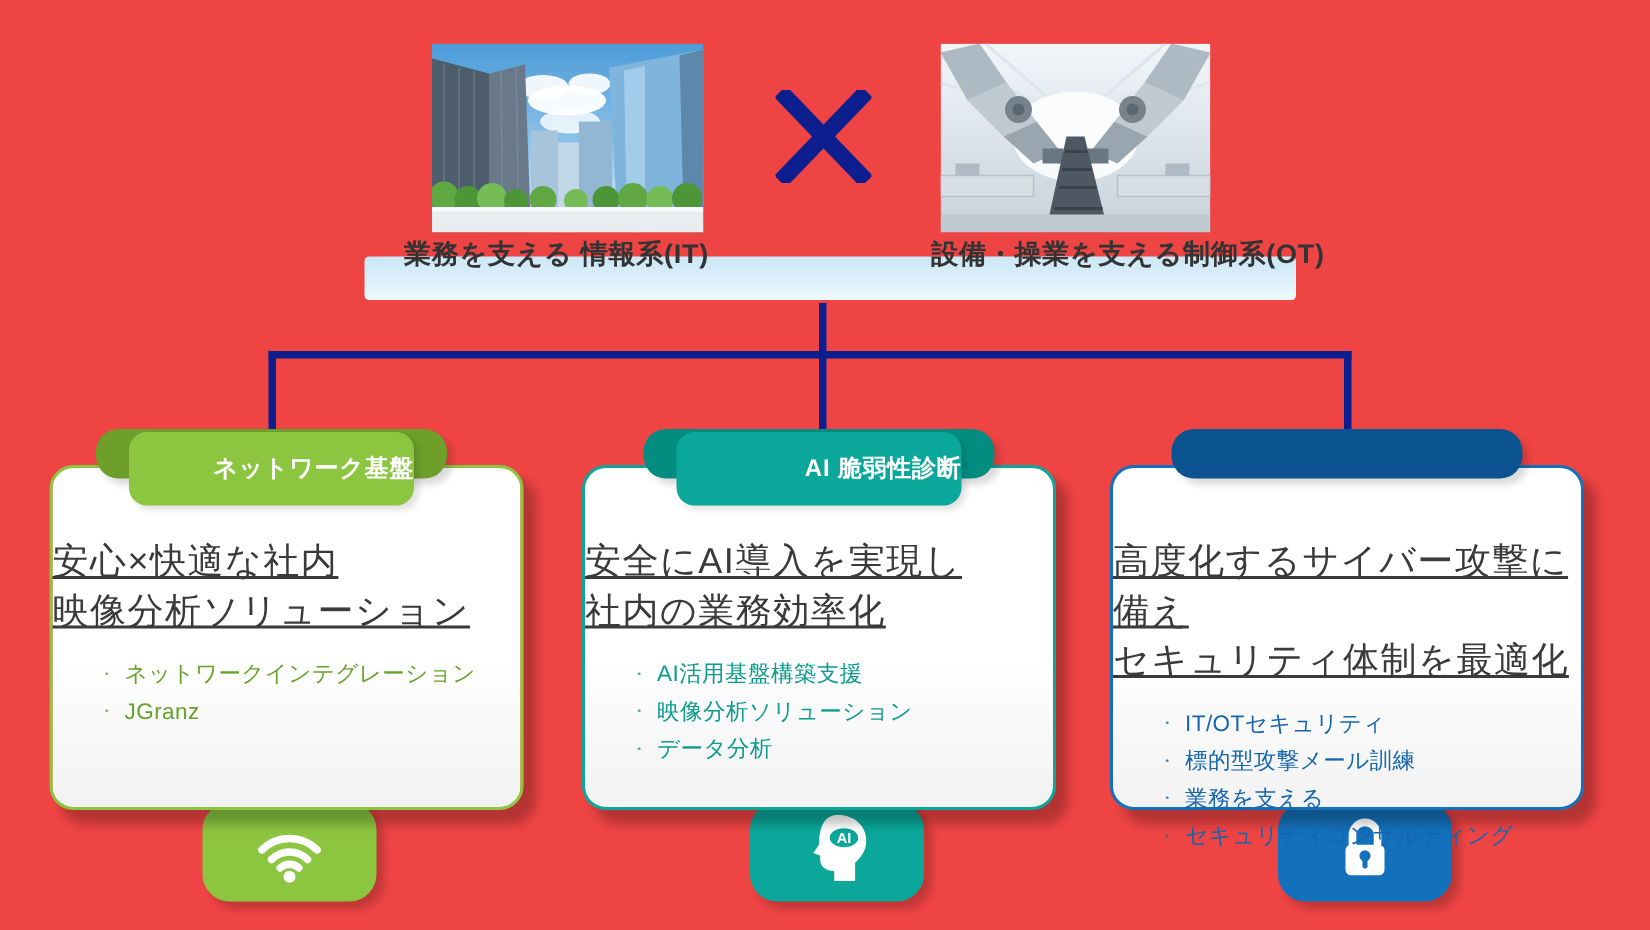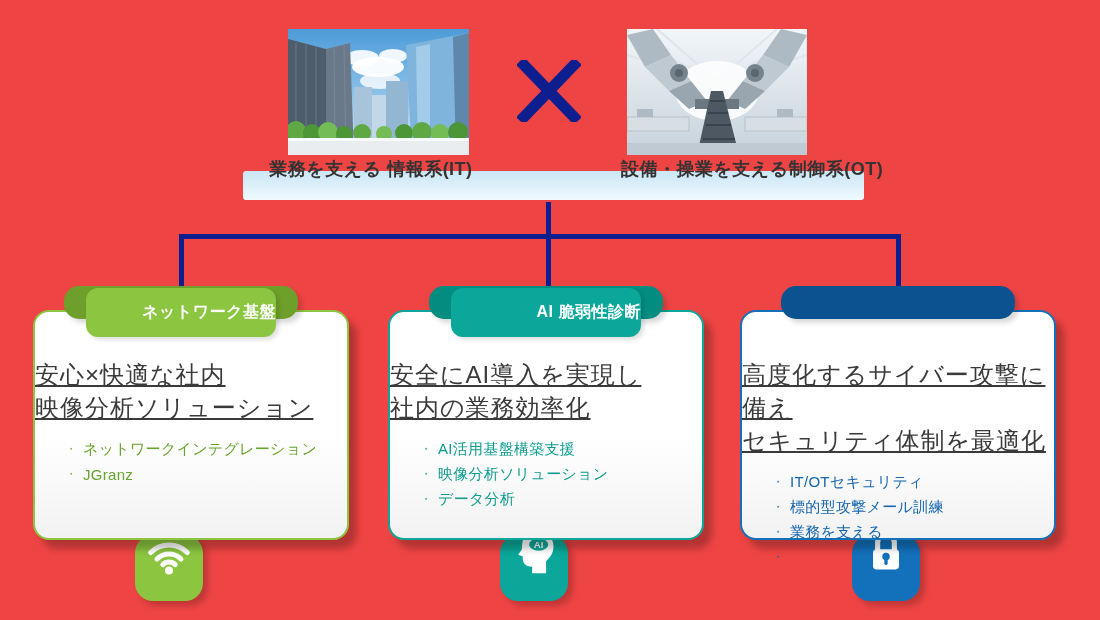--- a/index.html
+++ b/index.html
@@ -47,24 +47,24 @@
              background:linear-gradient(180deg,#ffffff 0%,#ffffff 55%,#f2f2f2 100%);
              border:2.5px solid var(--main);border-radius:16px;
              box-shadow:8px 9px 7px rgba(0,0,0,.25);}
   .desc{margin-top:46px;text-align:left;font-size:24px;color:#3a3a3a;
         letter-spacing:1px;line-height:33px;font-weight:400;text-decoration:underline;}
   .bullets{margin:13px 0 0 30px;}
   .bullet-row{display:flex;align-items:center;height:25px;}
   .bullet-row .dot{width:18px;font-size:12px;color:var(--accent);opacity:.75;}
   .bullet-row .btxt{font-size:15px;font-weight:400;color:var(--accent);letter-spacing:.3px;}
 
-  .icon-tab{position:absolute;top:249px;left:calc(var(--cx) - 46px);width:68px;height:66px;
+  .icon-tab{position:absolute;top:249px;left:calc(var(--cx) - 46px);width:116px;height:66px;
             border-radius:18px;background:var(--main);z-index:1;
             box-shadow:5px 5px 6px rgba(0,0,0,.2);
-            display:flex;justify-content:center;align-items:flex-end;padding-bottom:24px;box-sizing:border-box;}
+            display:flex;justify-content:center;align-items:flex-end;padding-bottom:10px;box-sizing:border-box;}
   .icon-tab svg{display:block;}
 </style>
 </head>
 <body>
 
 <div class="stage" style="--navy: #0D1E8F;">
 
   <div class="photo photo-it">
     <svg width="181" height="126" viewBox="0 0 181 126">
       <defs>
@@ -264,18 +264,19 @@
           <div class="bullet-row">
             <span class="dot">・</span>
             <span class="btxt">標的型攻撃メール訓練</span>
           </div>
           <div class="bullet-row">
             <span class="dot">・</span>
             <span class="btxt">業務を支える</span>
           </div>
           <div class="bullet-row">
             <span class="dot">・</span>
+            <span class="btxt">セキュリティコンサルティング</span>
           </div>
         </div>
     </div>
   </div>
 
 </div>
 
 </body></html>

